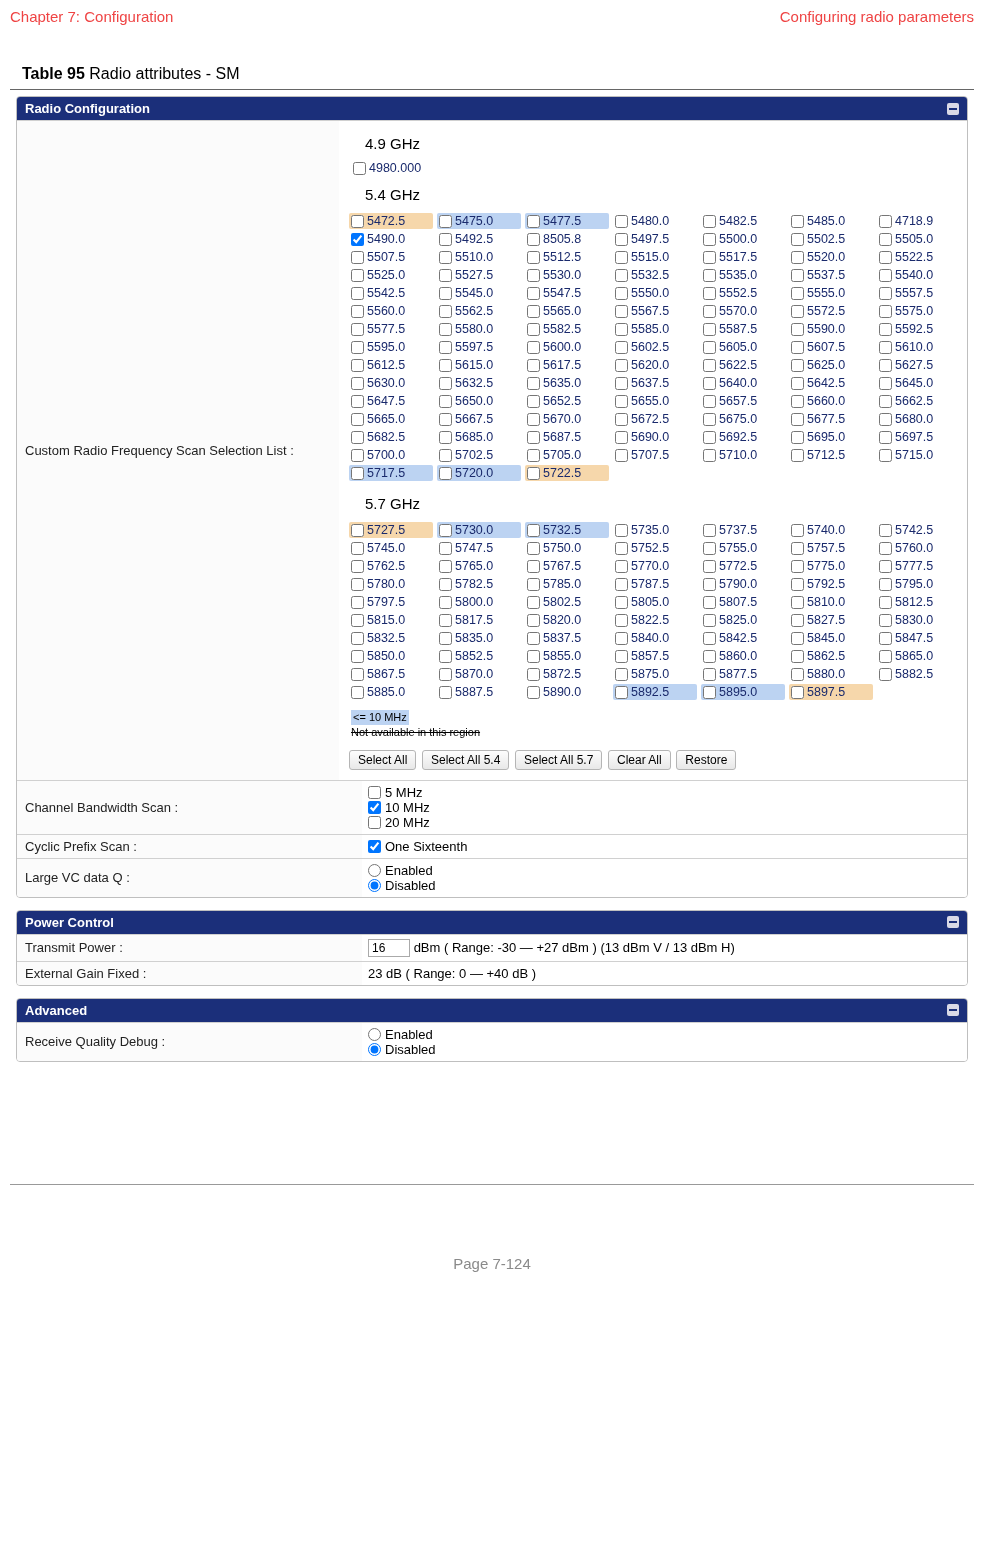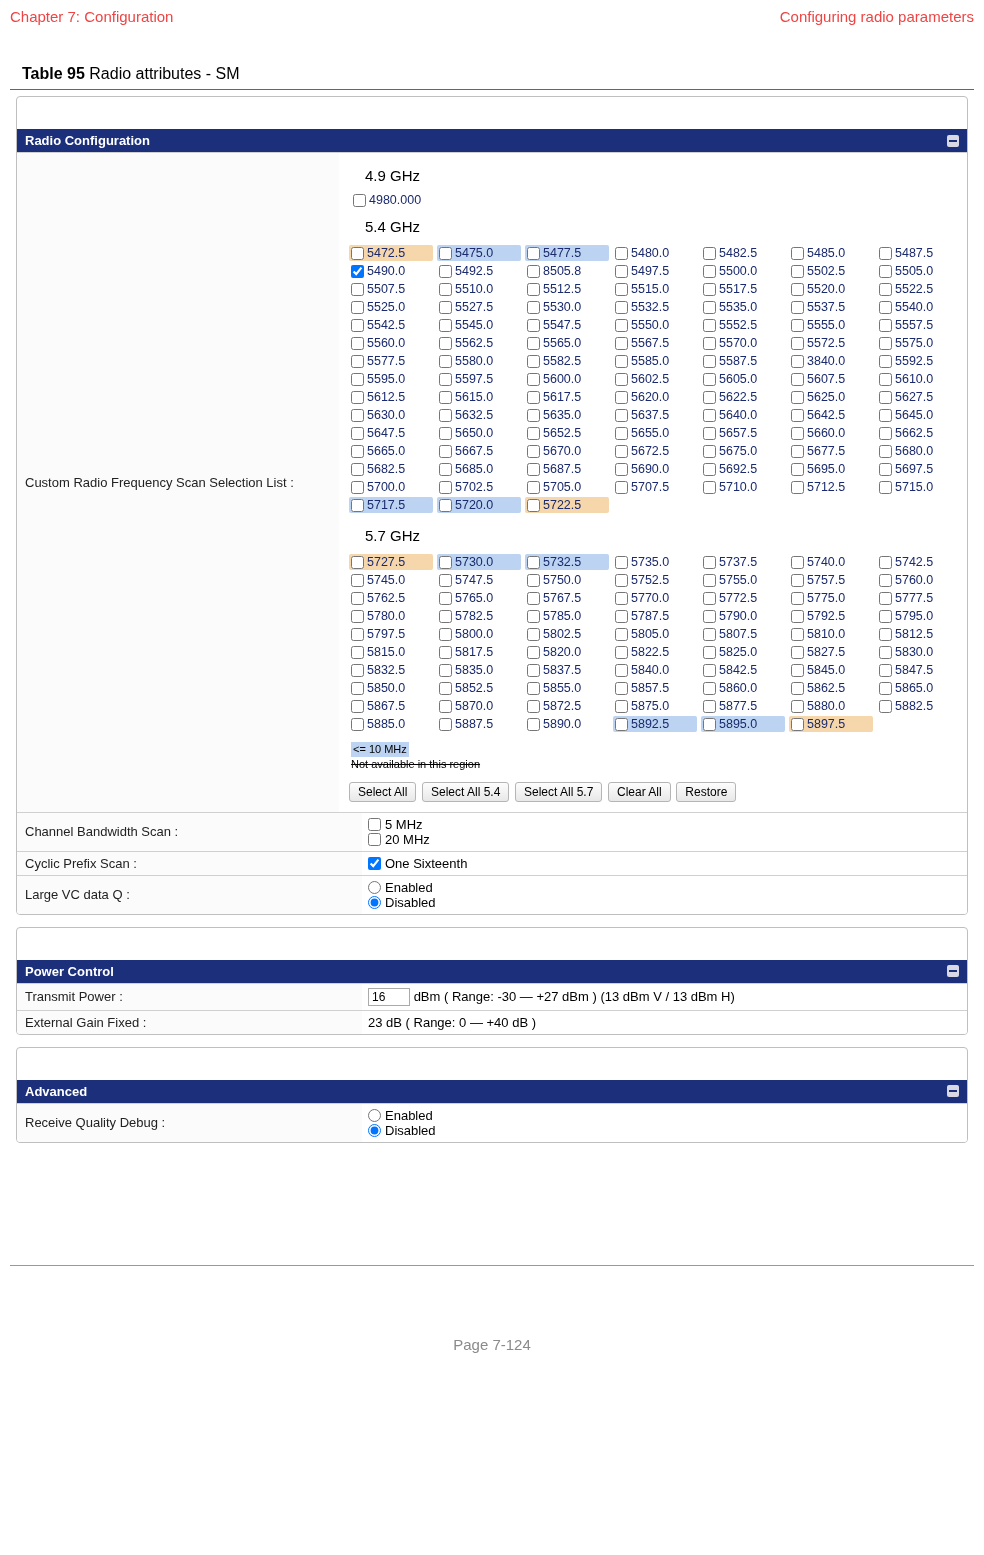--- a/index.html
+++ b/index.html
@@ -33,21 +33,20 @@
     font-size: 13px;
   }
   .panel-header {
     background: #1b2f7a;
     color: #fff;
     font-weight: 600;
     padding: 4px 8px;
     display: flex;
     justify-content: space-between;
     align-items: center;
-    margin-top: 32px;
   }
   .panel-header .collapse {
     width: 12px; height: 12px;
     background: #d9d9e6;
     border-radius: 2px;
     position: relative;
   }
   .panel-header .collapse::after {
     content:"";
     position:absolute;
@@ -191,21 +190,21 @@
           <label class="freq">
             <input type="checkbox" style="">
             <span>5482.5</span>
           </label>
           <label class="freq">
             <input type="checkbox" style="">
             <span>5485.0</span>
           </label>
           <label class="freq">
             <input type="checkbox" style="">
-            <span>5487.5</span>
+            <span>4718.9</span>
           </label>
           <label class="freq">
             <input type="checkbox" checked="" style="">
             <span>5490.0</span>
           </label>
           <label class="freq">
             <input type="checkbox" style="">
             <span>5492.5</span>
           </label>
           <label class="freq">
@@ -355,21 +354,21 @@
           <label class="freq">
             <input type="checkbox" style="">
             <span>5585.0</span>
           </label>
           <label class="freq">
             <input type="checkbox" style="">
             <span>5587.5</span>
           </label>
           <label class="freq">
             <input type="checkbox" style="">
-            <span>3840.0</span>
+            <span>5590.0</span>
           </label>
           <label class="freq">
             <input type="checkbox" style="">
             <span>5592.5</span>
           </label>
           <label class="freq">
             <input type="checkbox" style="">
             <span>5595.0</span>
           </label>
           <label class="freq">
@@ -872,20 +871,24 @@
       </div>
     </div>
   </div>
 
   <div class="row">
     <div class="row-label">Channel Bandwidth Scan :</div>
     <div class="row-value stack">
       <label>
           <input type="checkbox" style="">
           <span>5 MHz</span>
+        </label>
+      <label>
+          <input type="checkbox" checked="" style="">
+          <span>10 MHz</span>
         </label>
       <label>
           <input type="checkbox" style="">
           <span>20 MHz</span>
         </label>
     </div>
   </div>
 
   <div class="row">
     <div class="row-label">Cyclic Prefix Scan :</div>

